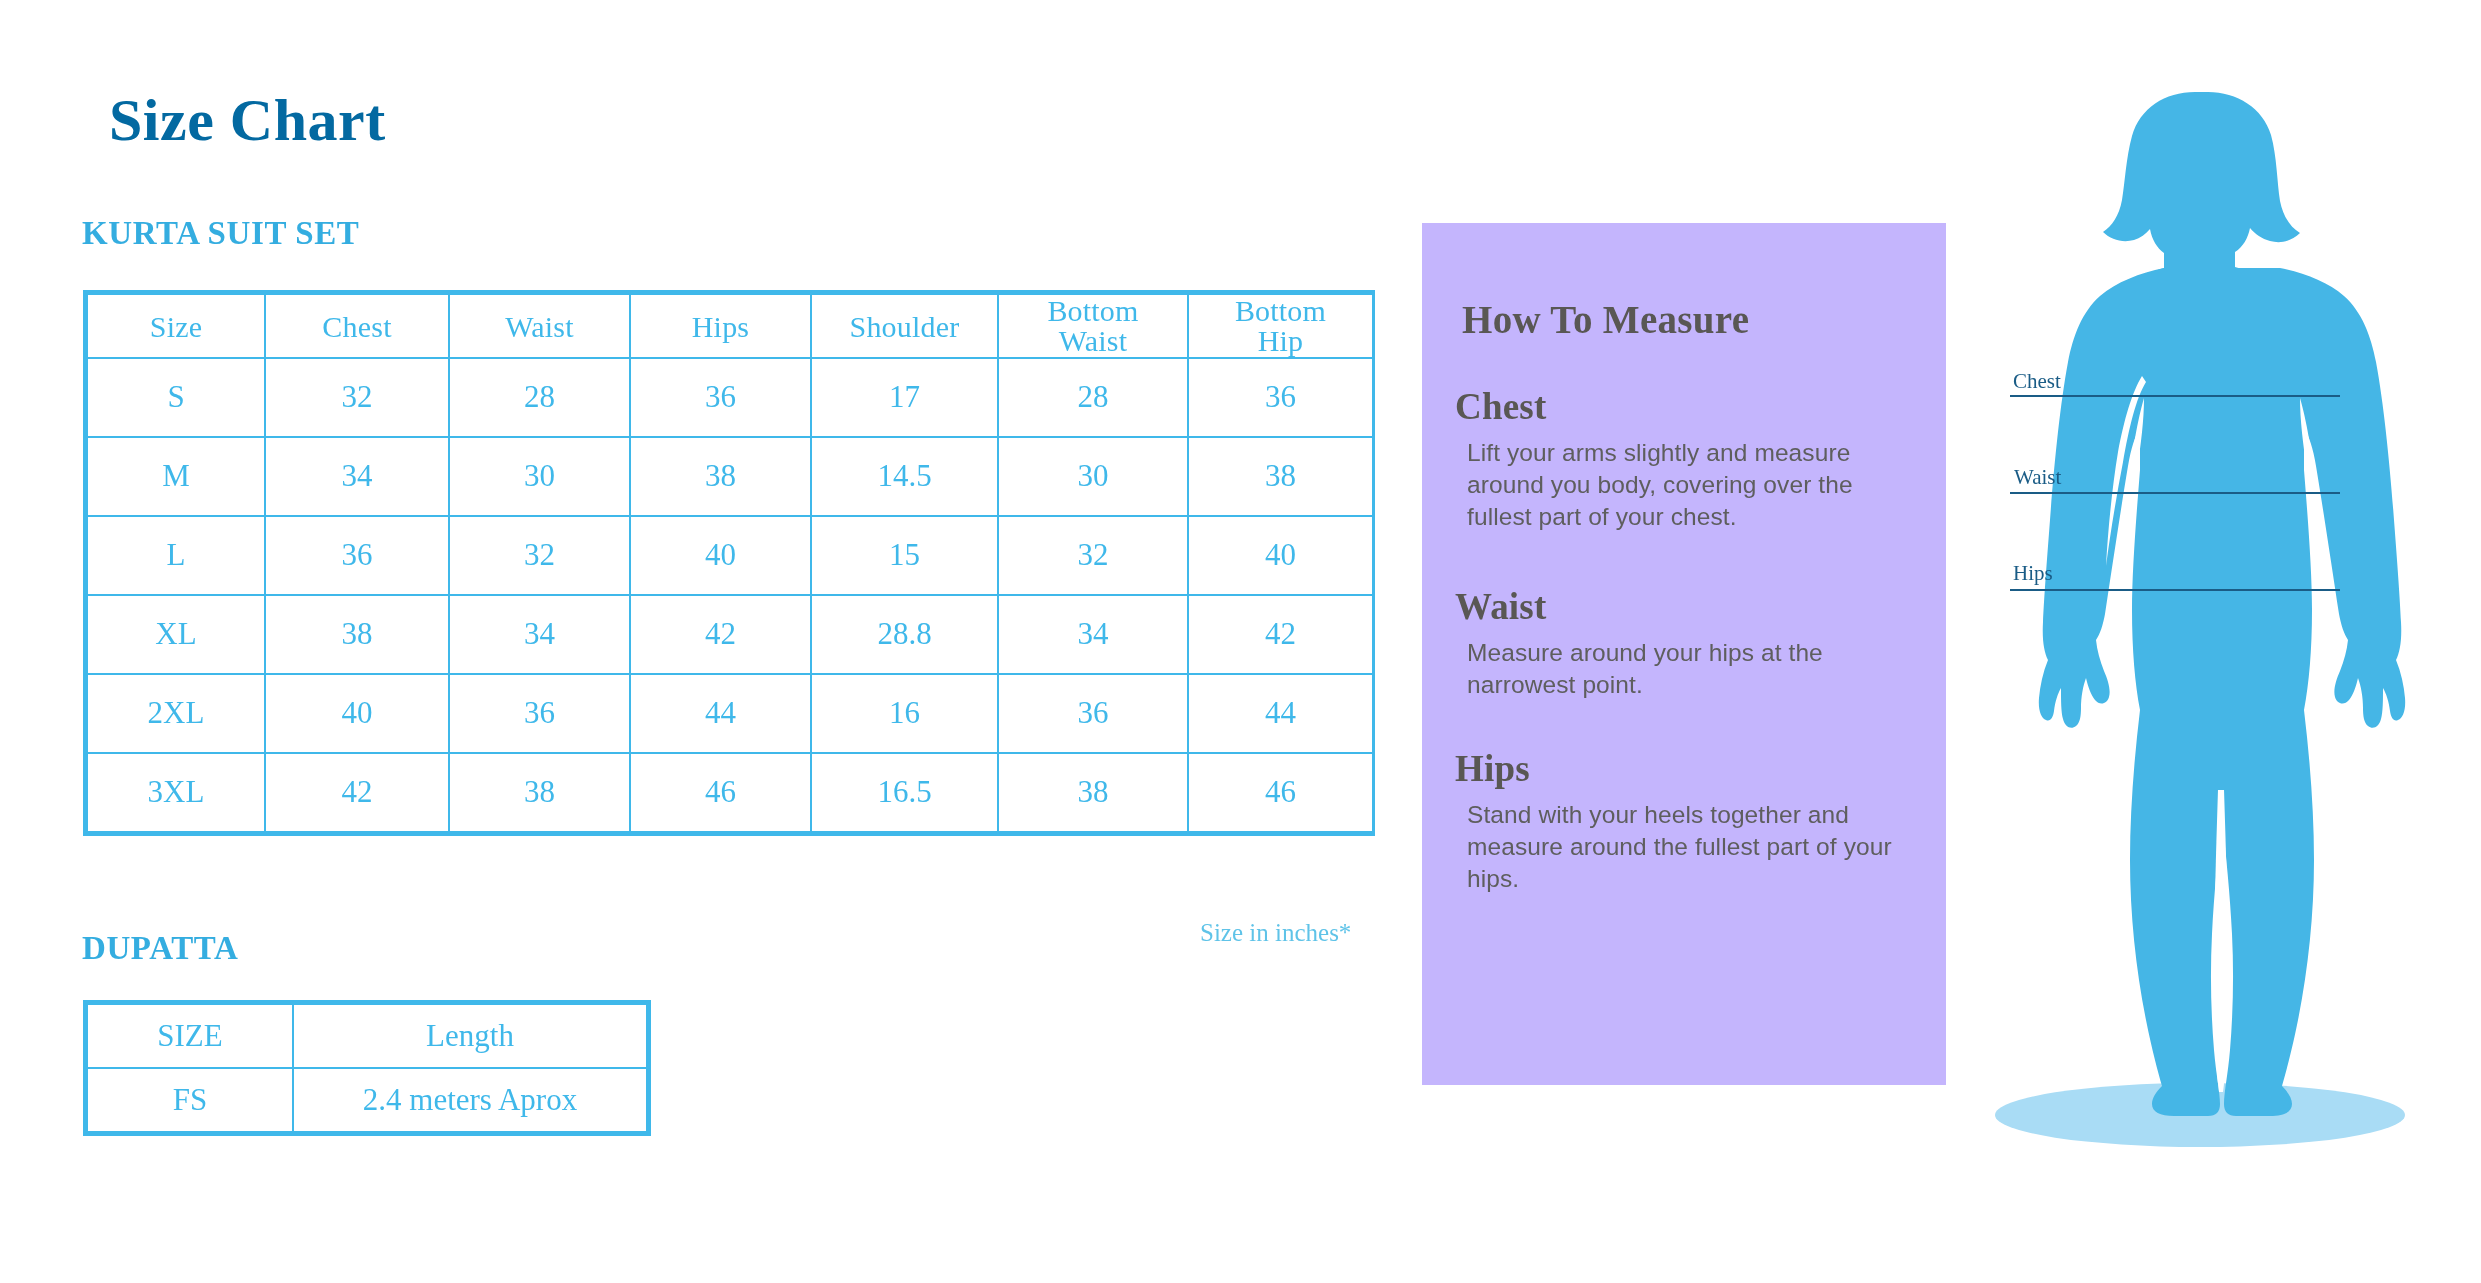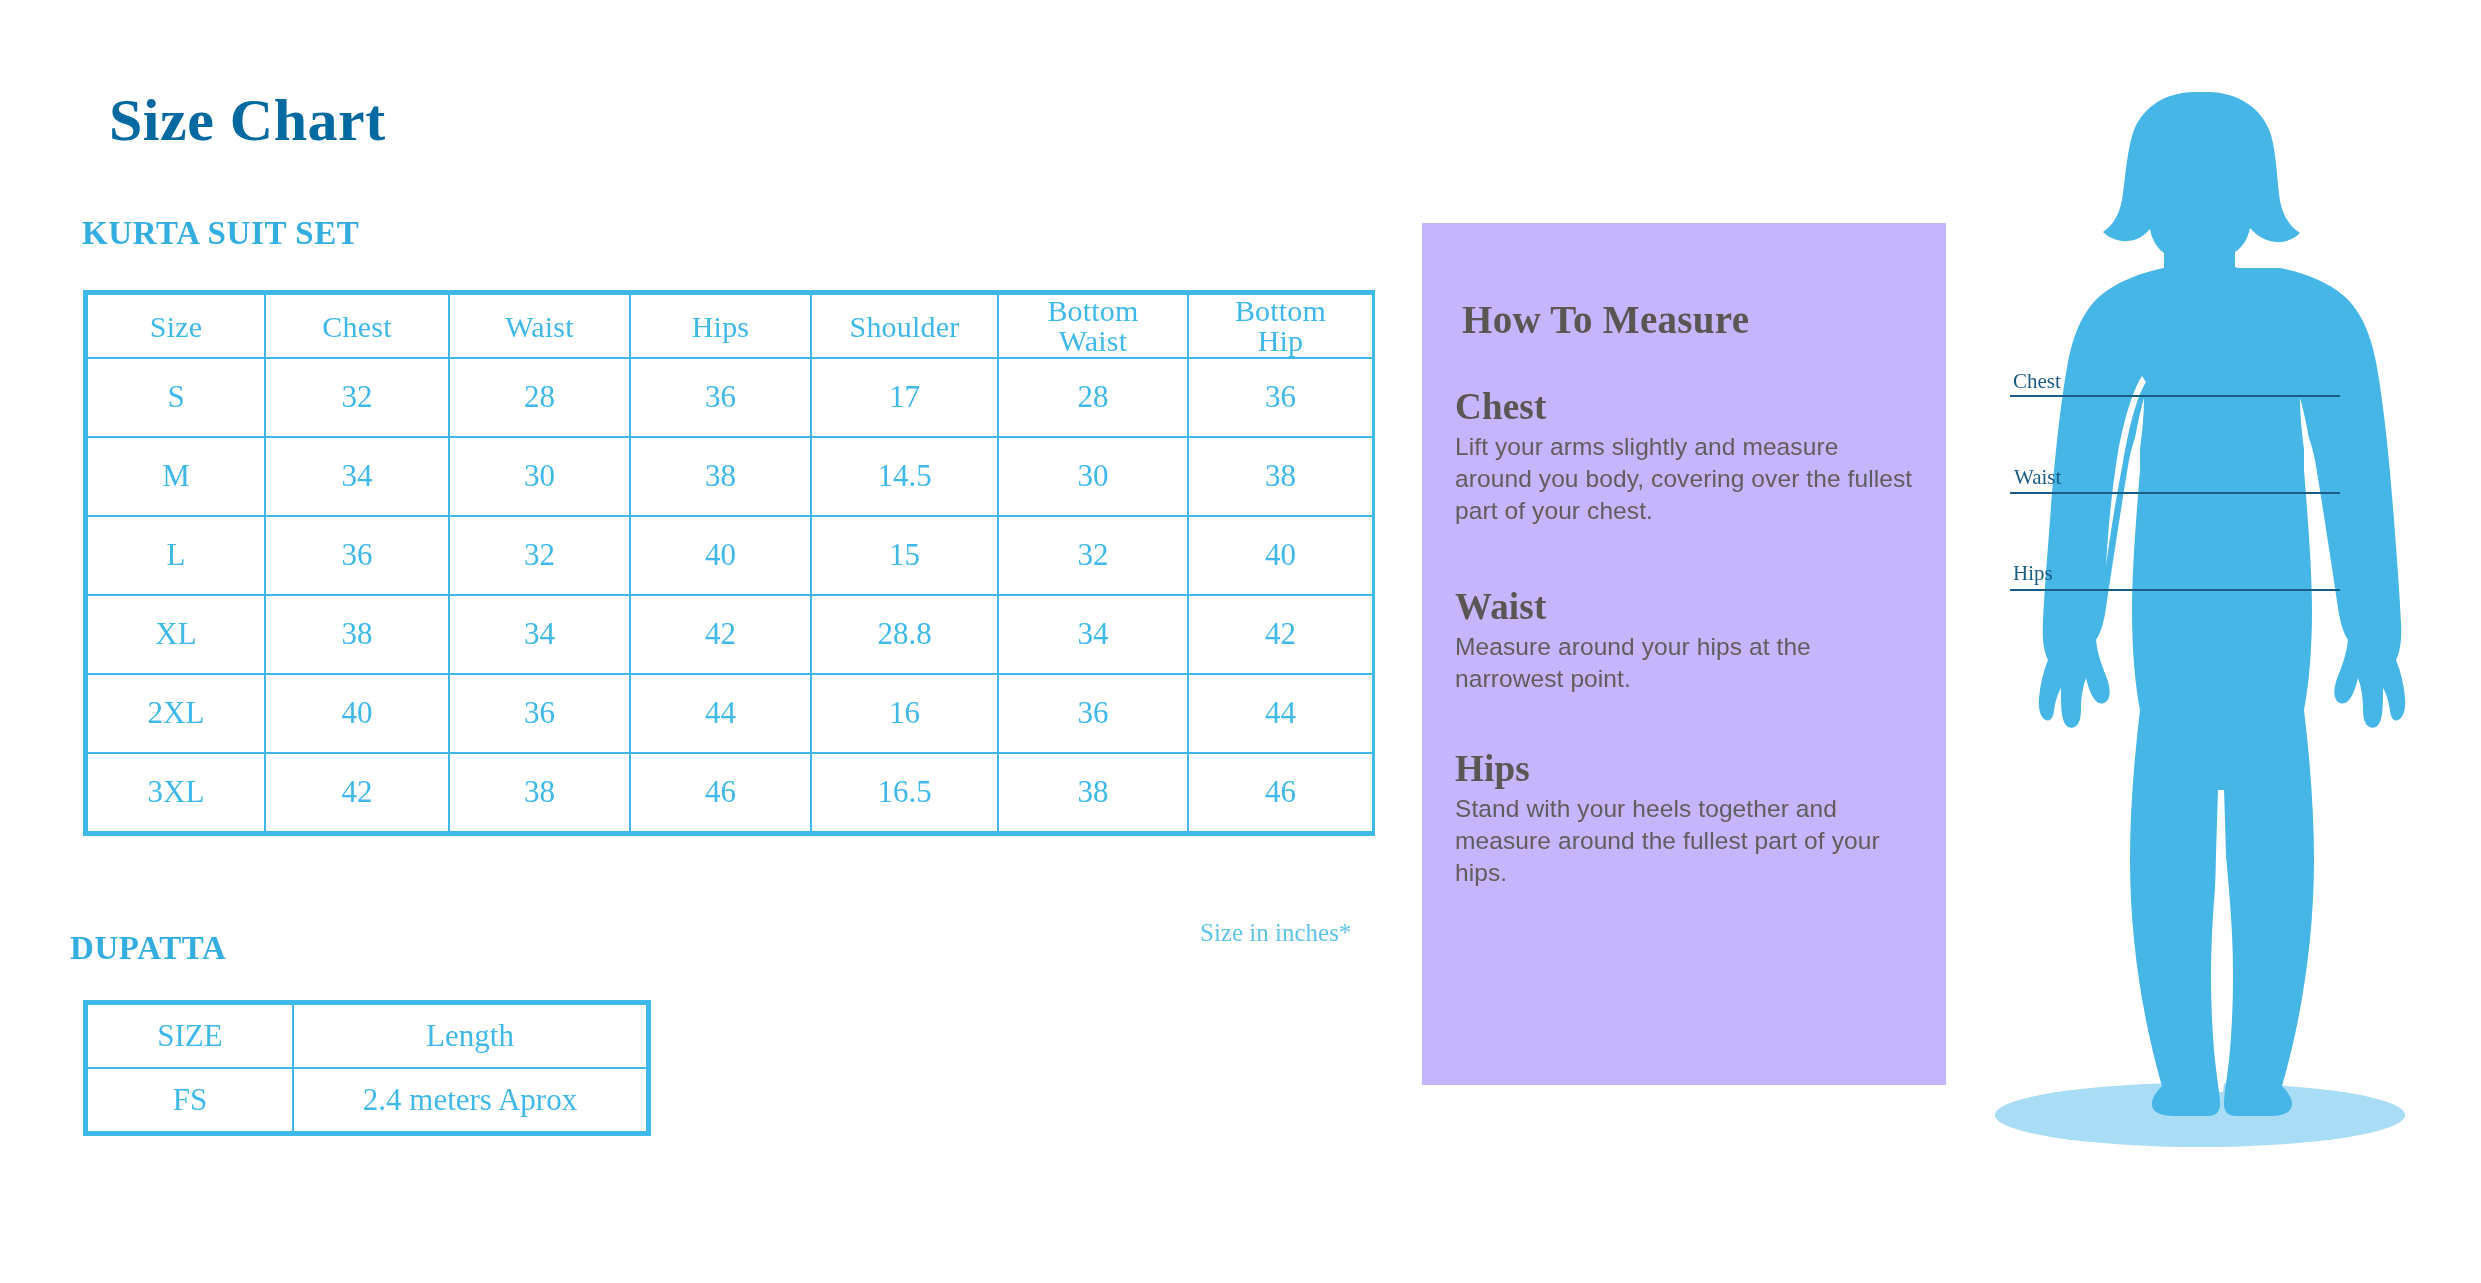--- a/index.html
+++ b/index.html
@@ -104,21 +104,21 @@
     left: 1200px;
     top: 919px;
     font-family: "Liberation Serif", "DejaVu Serif", serif;
     font-size: 25px;
     color: #5FC3E8;
     white-space: nowrap;
   }
 
   #dupatta-heading {
     position: absolute;
-    left: 70px;
+    left: 82px;
     top: 932px;
     font-family: "Liberation Serif", "DejaVu Serif", serif;
     font-weight: bold;
     font-size: 33px;
     color: #34ADE0;
     letter-spacing: 0.6px;
     line-height: 1;
   }
 
   #dupatta-table-wrap {
@@ -171,21 +171,21 @@
   .measure-block h3 {
     margin: 0 0 6px 0;
     font-family: "Liberation Serif", "DejaVu Serif", serif;
     font-weight: bold;
     font-size: 37px;
     color: #595754;
     line-height: 1;
     letter-spacing: 0.2px;
   }
   .measure-block p {
-    margin: 0;
+    margin: 12px;
     font-family: "Liberation Sans", sans-serif;
     font-size: 24.5px;
     color: #5E5E5E;
     line-height: 1.30;
     letter-spacing: 0.1px;
   }
   #block-chest { top: 165px; }
   #block-waist { top: 365px; }
   #block-hips  { top: 527px; }
 

